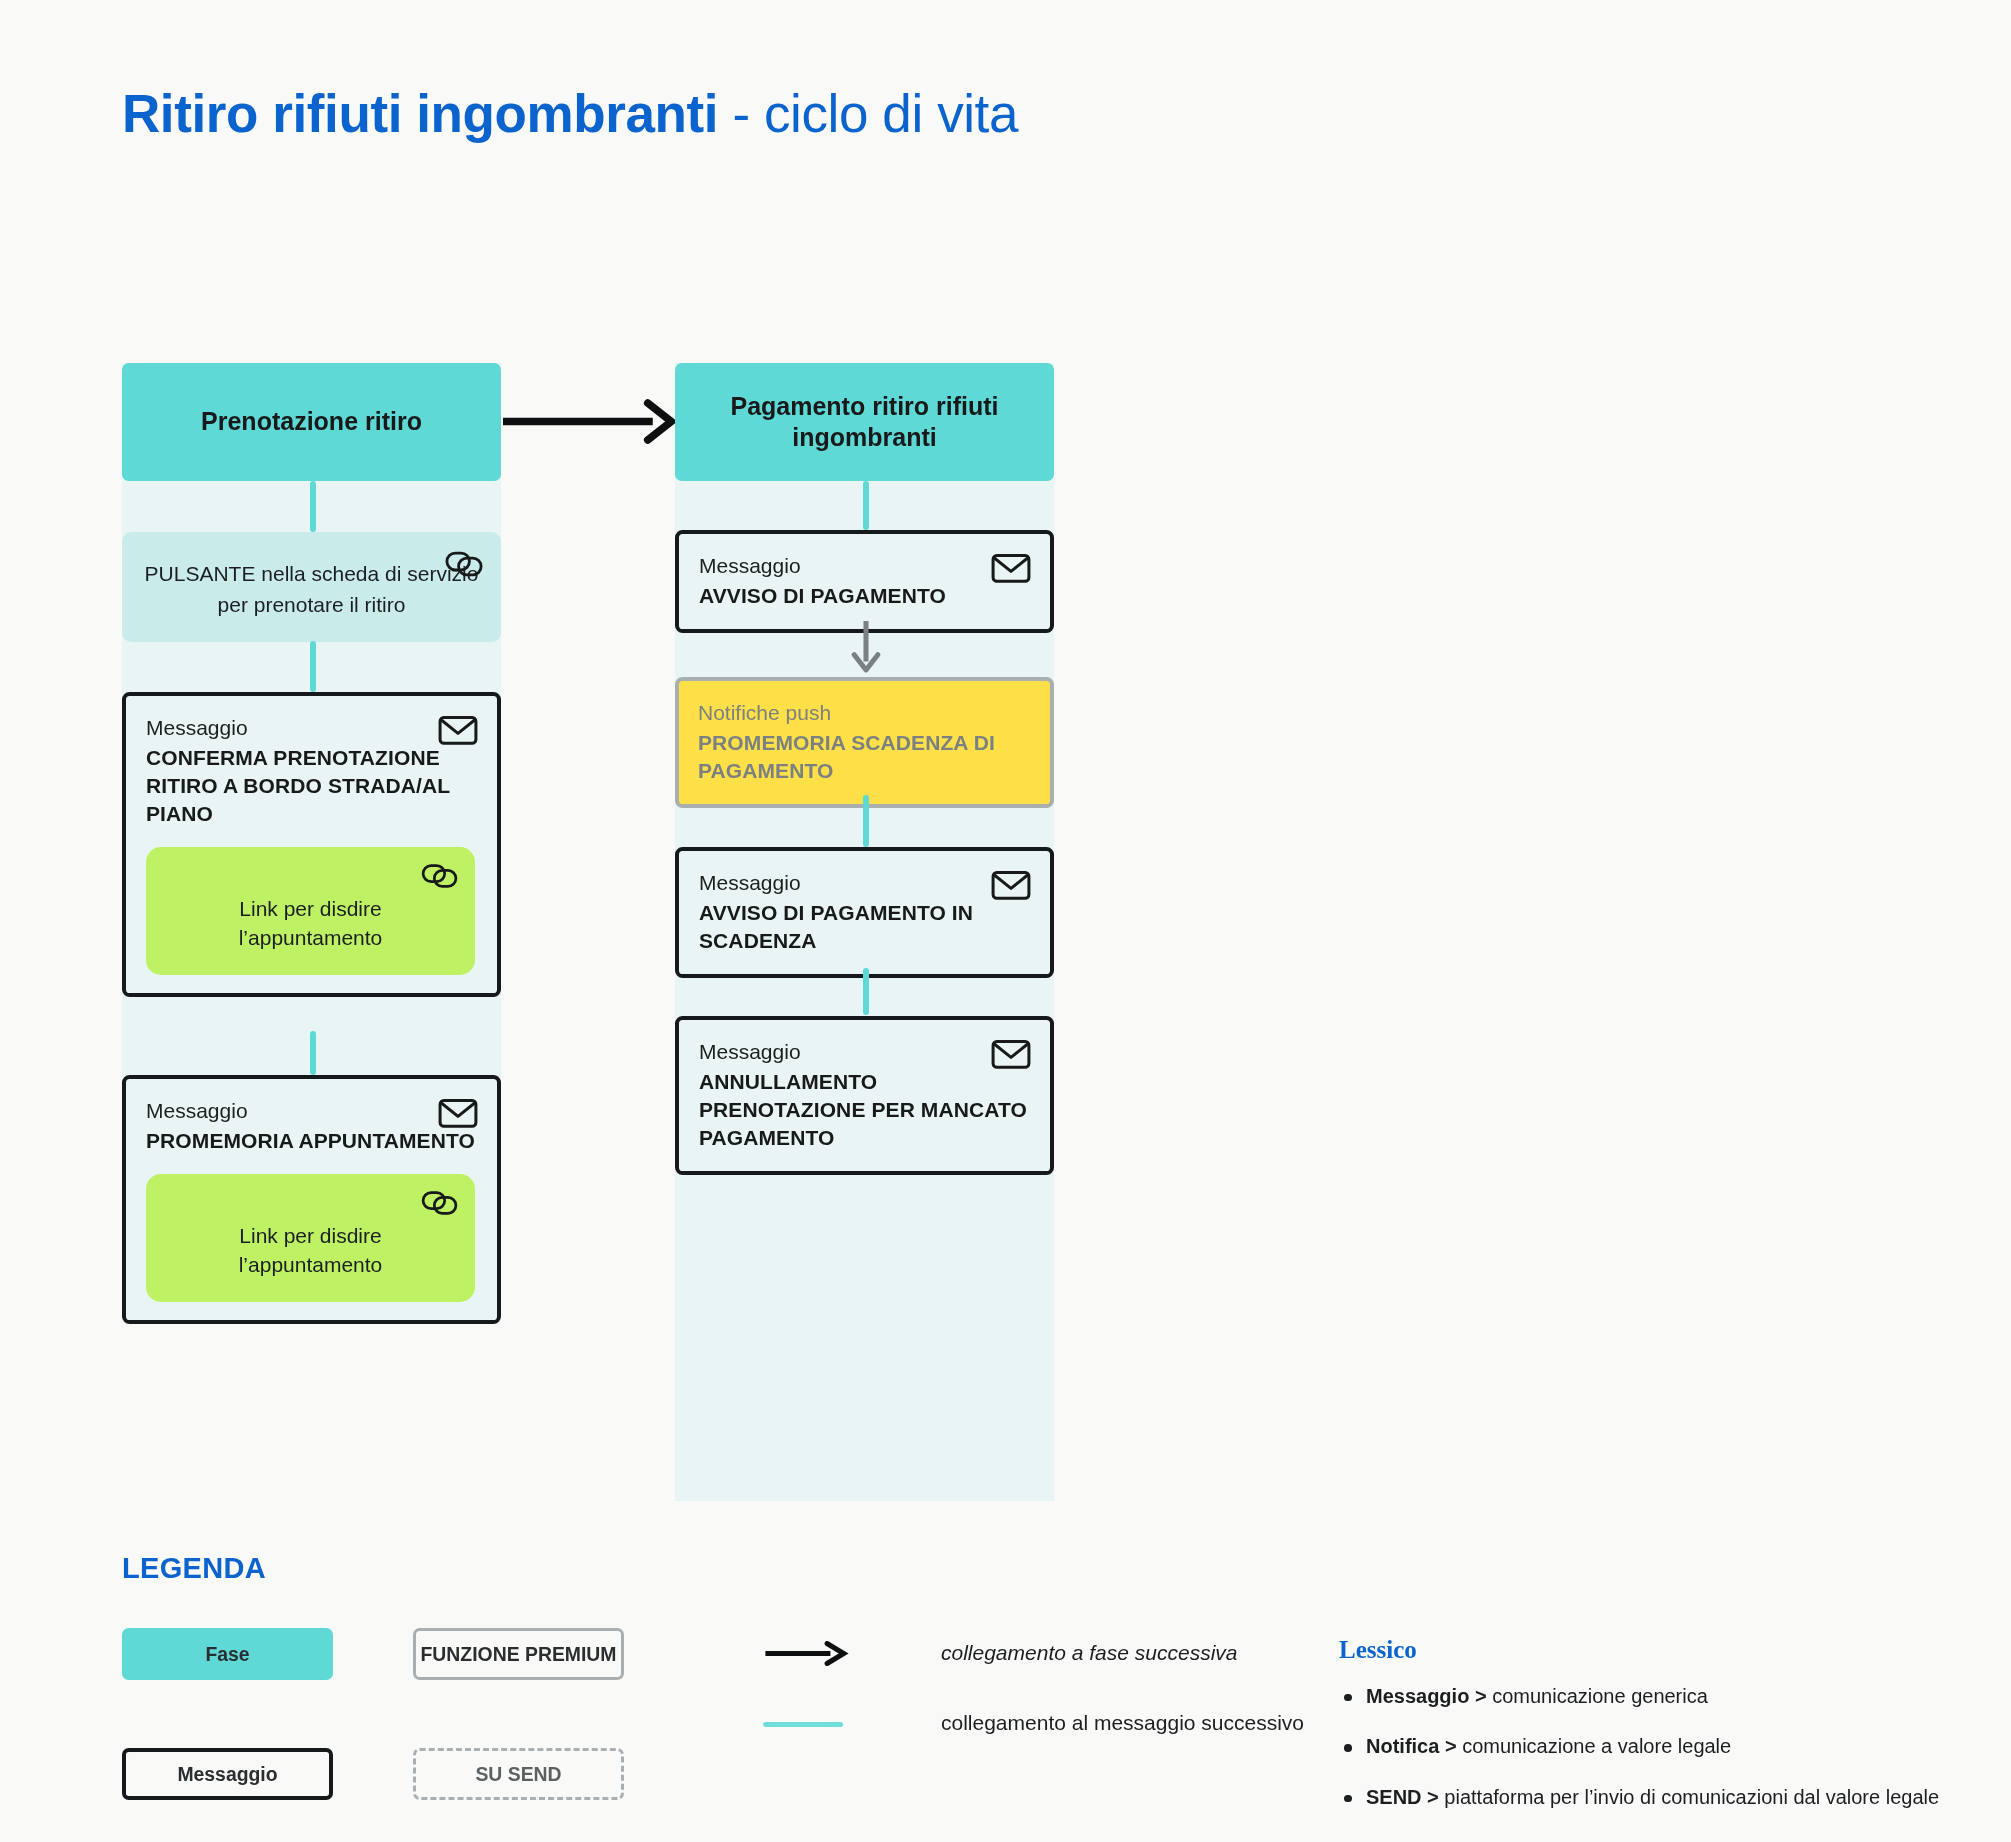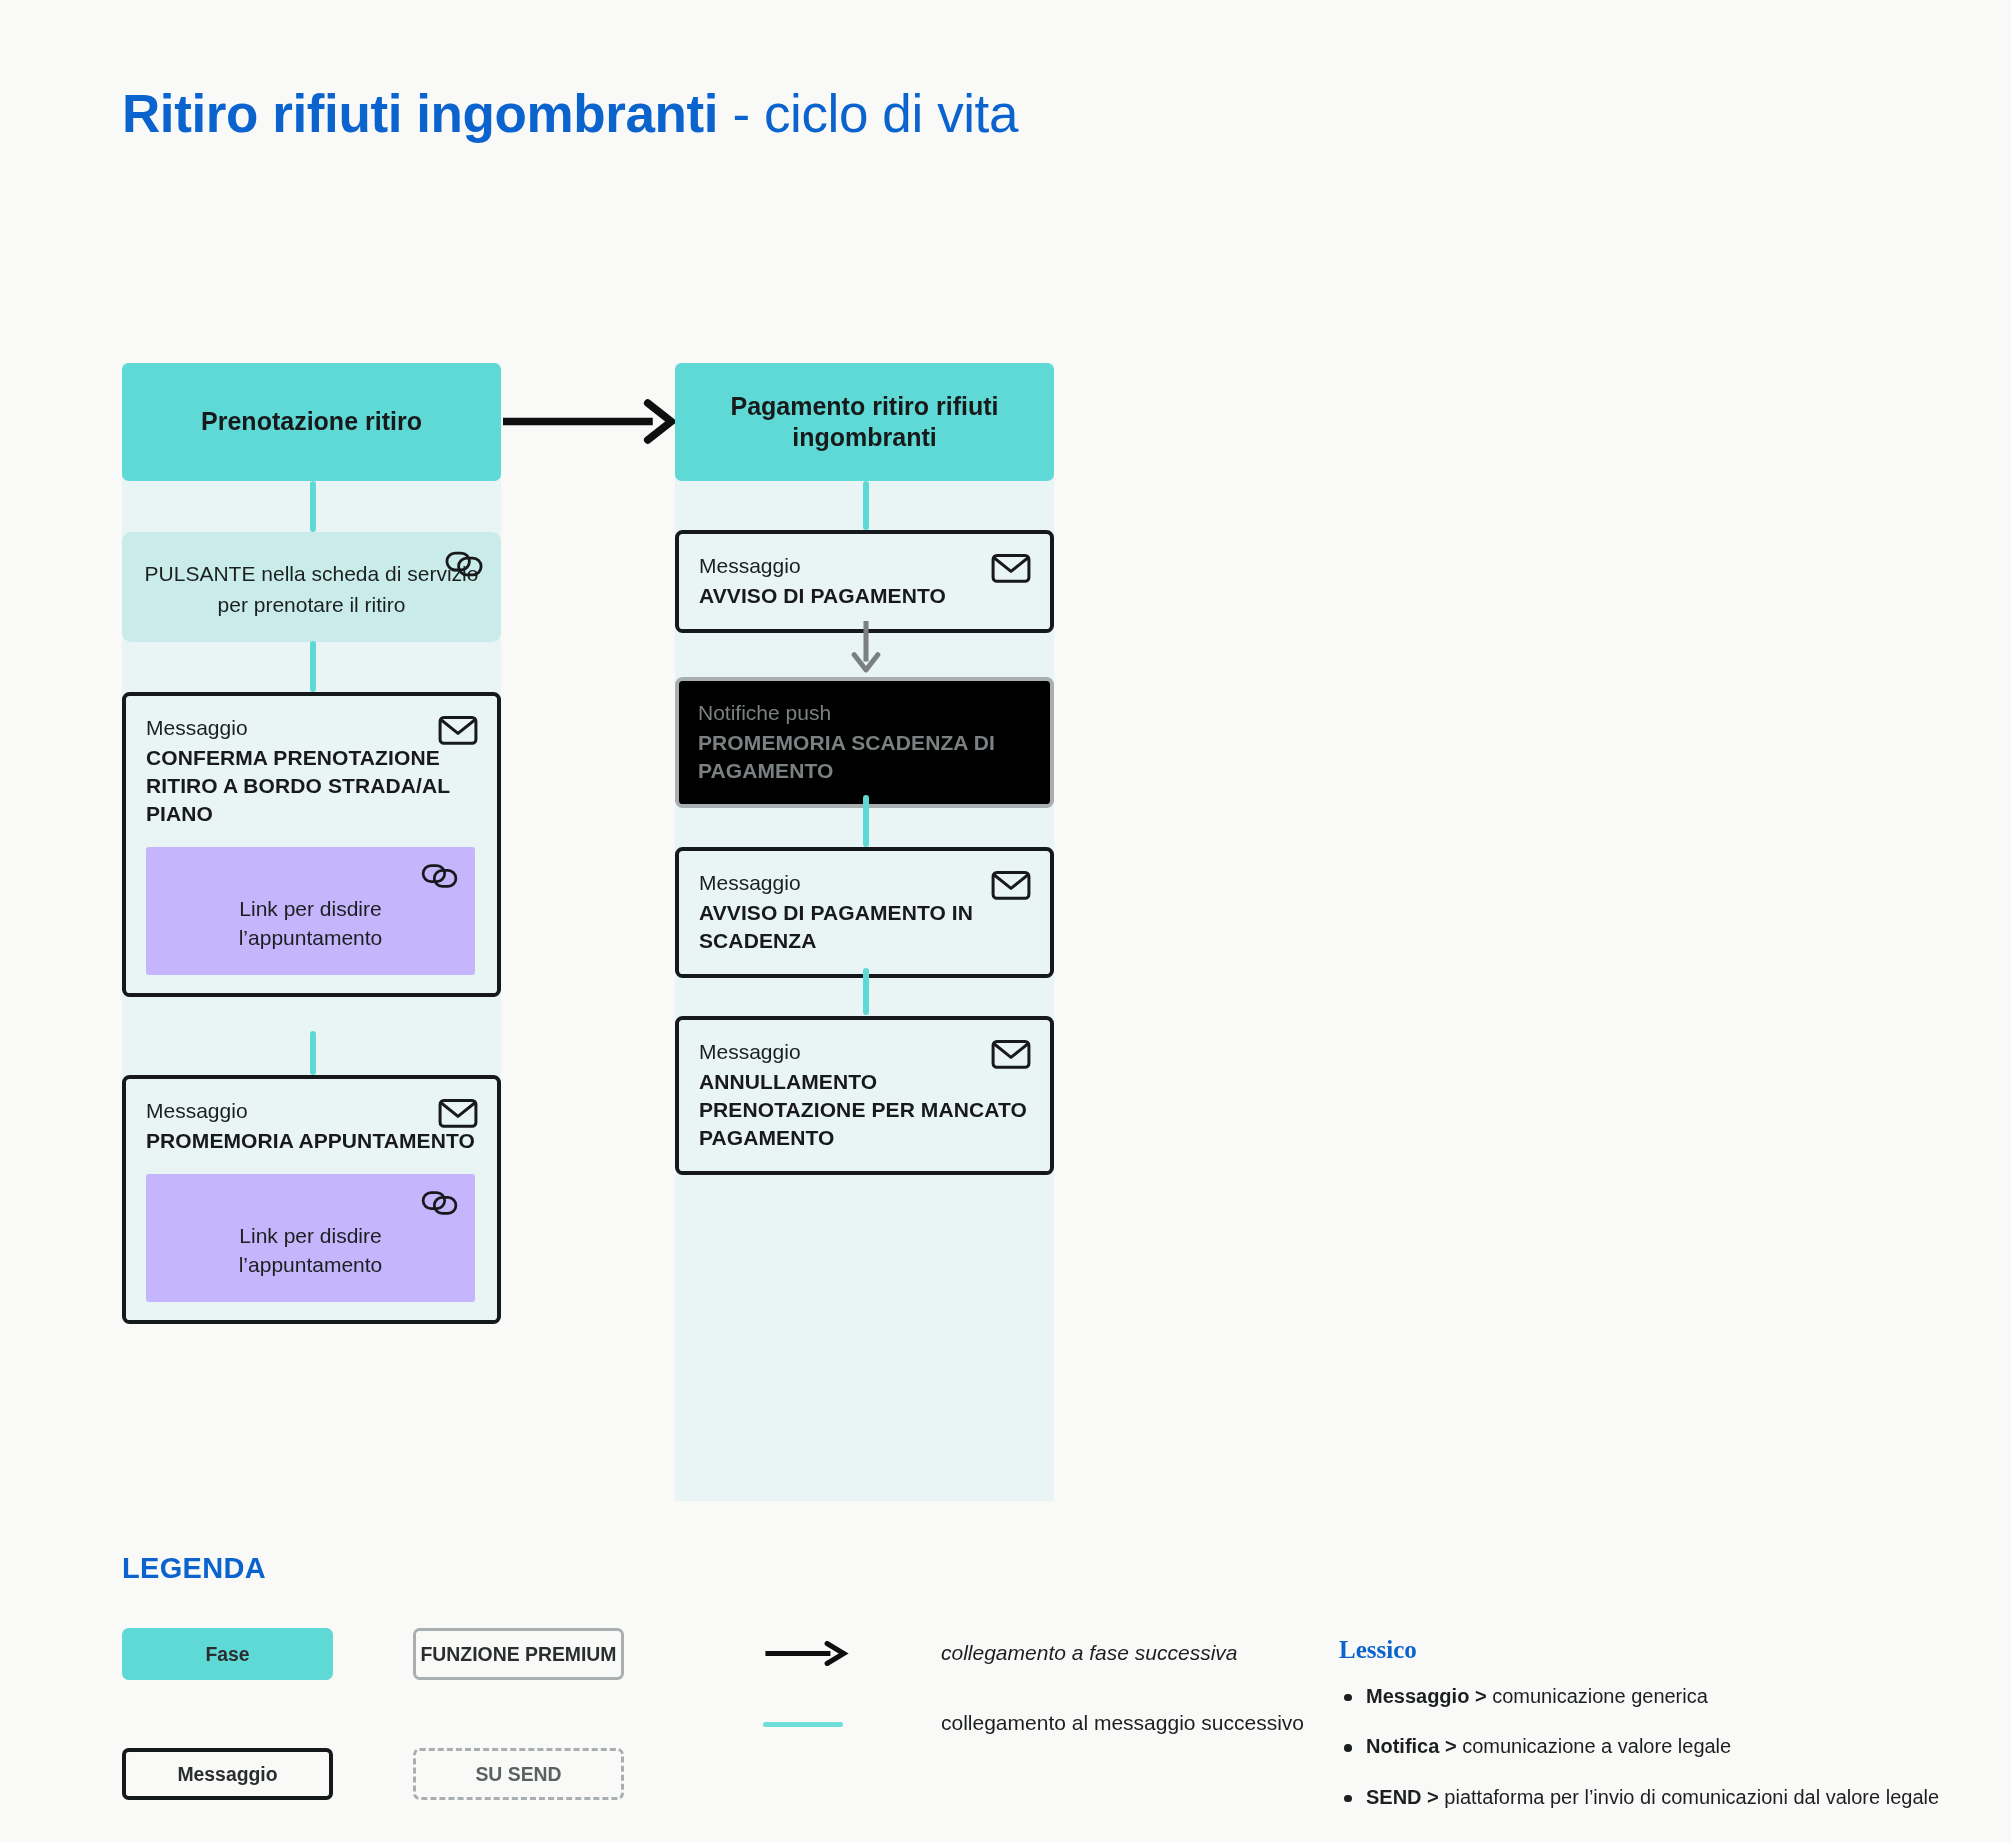--- a/index.html
+++ b/index.html
@@ -89,21 +89,21 @@
     position: absolute;
     left: 0;
     width: 379px;
     border-radius: 7.6px;
     background: #e9f5f4;
     padding: 18.6px 22px 18.6px 20px;
   }
   .card-msg { border: 4.2px solid #16191b; }
   .card-push {
     border: 4.2px solid #a9aeb0;
-    background: #000000;
+    background: #fde047;
     padding-left: 19px;
   }
 
   .card-kicker {
     font-size: 21px;
     font-weight: 400;
     color: #1c1f20;
     line-height: 1.25;
     margin: 0 0 3.4px 0;
   }
@@ -123,22 +123,22 @@
     top: 17px;
     right: 18.6px;
     width: 40px;
     height: 34px;
   }
 
   
   .nested-soft {
     position: relative;
     margin-top: 18.6px;
-    background: #c4b5fd;
-    border-radius: 3px;
+    background: #bef264;
+    border-radius: 15px;
     padding: 29px 18.6px 22px 18.6px;
     min-height: 128px;
     display: flex;
     align-items: flex-end;
     justify-content: center;
   }
   .nested-text {
     text-align: center;
     font-size: 21px;
     line-height: 1.4;

